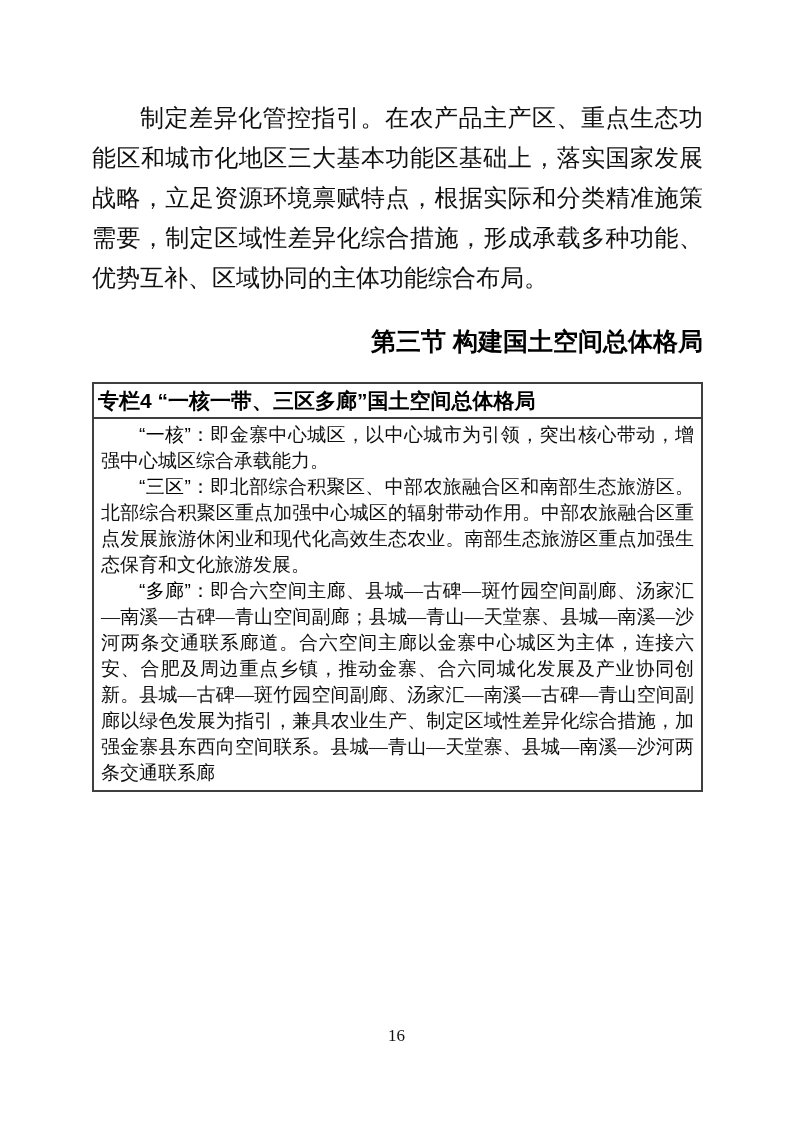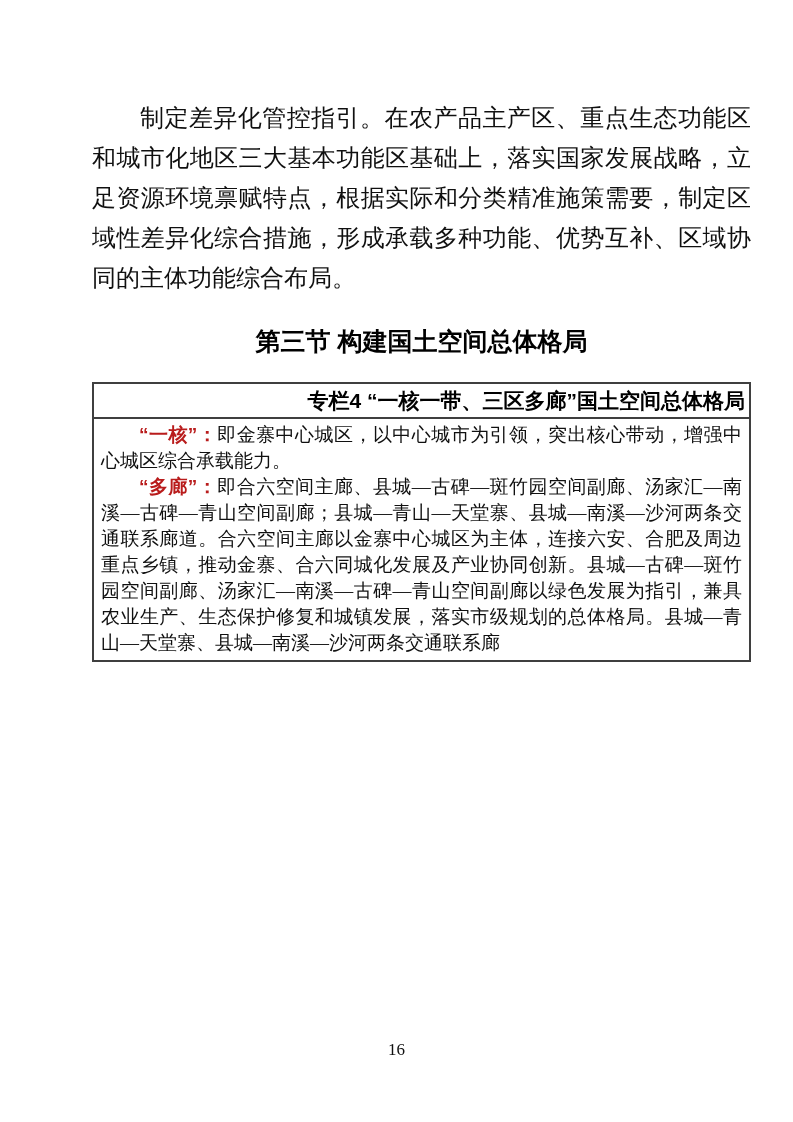--- a/index.html
+++ b/index.html
@@ -10,79 +10,79 @@
   .page {
     position: relative;
     width: 793px;
     height: 1122px;
     background: #ffffff;
     color: #000000;
     overflow: hidden;
     font-family: "Liberation Serif", serif;
   }
   .content {
-    padding: 98px 42px 0 92px;
+    padding: 98px 90px 0 92px;
   }
   .body-para {
     margin: 0;
     font-family: "Liberation Serif", serif;
     font-size: 24px;
     line-height: 40px;
     text-align: justify;
     text-justify: inter-ideograph;
     text-indent: 2em;
     color: #101010;
   }
   .section-heading {
     margin: 25px 0 23px 0;
     font-family: "Liberation Sans", sans-serif;
     font-weight: bold;
     font-size: 25px;
     line-height: 36px;
-    text-align: center;
+    text-align: right;
     color: #000000;
   }
   .callout-box {
     margin-top: 5px;
     border: 2px solid #3f3f3f;
     background: #ffffff;
   }
   .box-title {
     font-family: "Liberation Sans", sans-serif;
     font-weight: bold;
     font-size: 21px;
     line-height: 25px;
-    text-align: right;
+    text-align: left;
     padding: 4px 4px 4px 4px;
     border-bottom: 2px solid #3f3f3f;
     color: #000000;
   }
   .box-body {
     padding: 3px 7px 4px 7px;
   }
   .box-para {
     margin: 0;
     font-family: "Liberation Serif", serif;
     font-size: 19px;
     line-height: 26px;
     text-align: justify;
     text-justify: inter-ideograph;
     text-indent: 2em;
     color: #101010;
   }
   .box-label {
     font-family: "Liberation Sans", sans-serif;
-    font-weight: bold;
-    color: #b91c1c;
+    font-weight: normal;
+    color: #000000;
   }
   .page-number {
     position: absolute;
     left: 0;
     right: 0;
-    bottom: 62px;
+    bottom: 76px;
     text-align: center;
     font-family: "Liberation Serif", serif;
     font-size: 17px;
     color: #101010;
   }
 </style>
 </head>
 <body>
 
 <div class="page">
@@ -95,23 +95,26 @@
 
     <div class="callout-box">
       <div class="box-title">专栏4 “一核一带、三区多廊”国土空间总体格局</div>
       <div class="box-body">
 
         <p class="box-para">
           <span class="box-label">“一核”：</span><span>即金寨中心城区，以中心城市为引领，突出核心带动，增强中心城区综合承载能力。</span>
         </p>
 
 
+        <p class="box-para">
+          <span class="box-label">“三区”：</span><span>即北部综合积聚区、中部农旅融合区和南部生态旅游区。北部综合积聚区重点加强中心城区的辐射带动作用。中部农旅融合区重点发展旅游休闲业和现代化高效生态农业。南部生态旅游区重点加强生态保育和文化旅游发展。</span>
+        </p>
 
         <p class="box-para">
-          <span class="box-label">“多廊”：</span><span>即合六空间主廊、县城—古碑—斑竹园空间副廊、汤家汇—南溪—古碑—青山空间副廊；县城—青山—天堂寨、县城—南溪—沙河两条交通联系廊道。合六空间主廊以金寨中心城区为主体，连接六安、合肥及周边重点乡镇，推动金寨、合六同城化发展及产业协同创新。县城—古碑—斑竹园空间副廊、汤家汇—南溪—古碑—青山空间副廊以绿色发展为指引，兼具农业生产、生态保护修复和城镇发展，落实市级规划的总体格局。县城—青山—天堂寨、县城—南溪—沙河两条交通联系廊</span>
+          <span class="box-label">“多廊”：</span><span>即合六空间主廊、县城—古碑—斑竹园空间副廊、汤家汇—南溪—古碑—青山空间副廊；县城—青山—天堂寨、县城—南溪—沙河两条交通联系廊道。合六空间主廊以金寨中心城区为主体，连接六安、合肥及周边重点乡镇，推动金寨、合六同城化发展及产业协同创新。县城—古碑—斑竹园空间副廊、汤家汇—南溪—古碑—青山空间副廊以绿色发展为指引，兼具农业生产、制定区域性差异化综合措施，加强金寨县东西向空间联系。县城—青山—天堂寨、县城—南溪—沙河两条交通联系廊</span>
         </p>
 
       </div>
     </div>
   </div>
 
   <div class="page-number">16</div>
 </div>
 
 </body></html>

